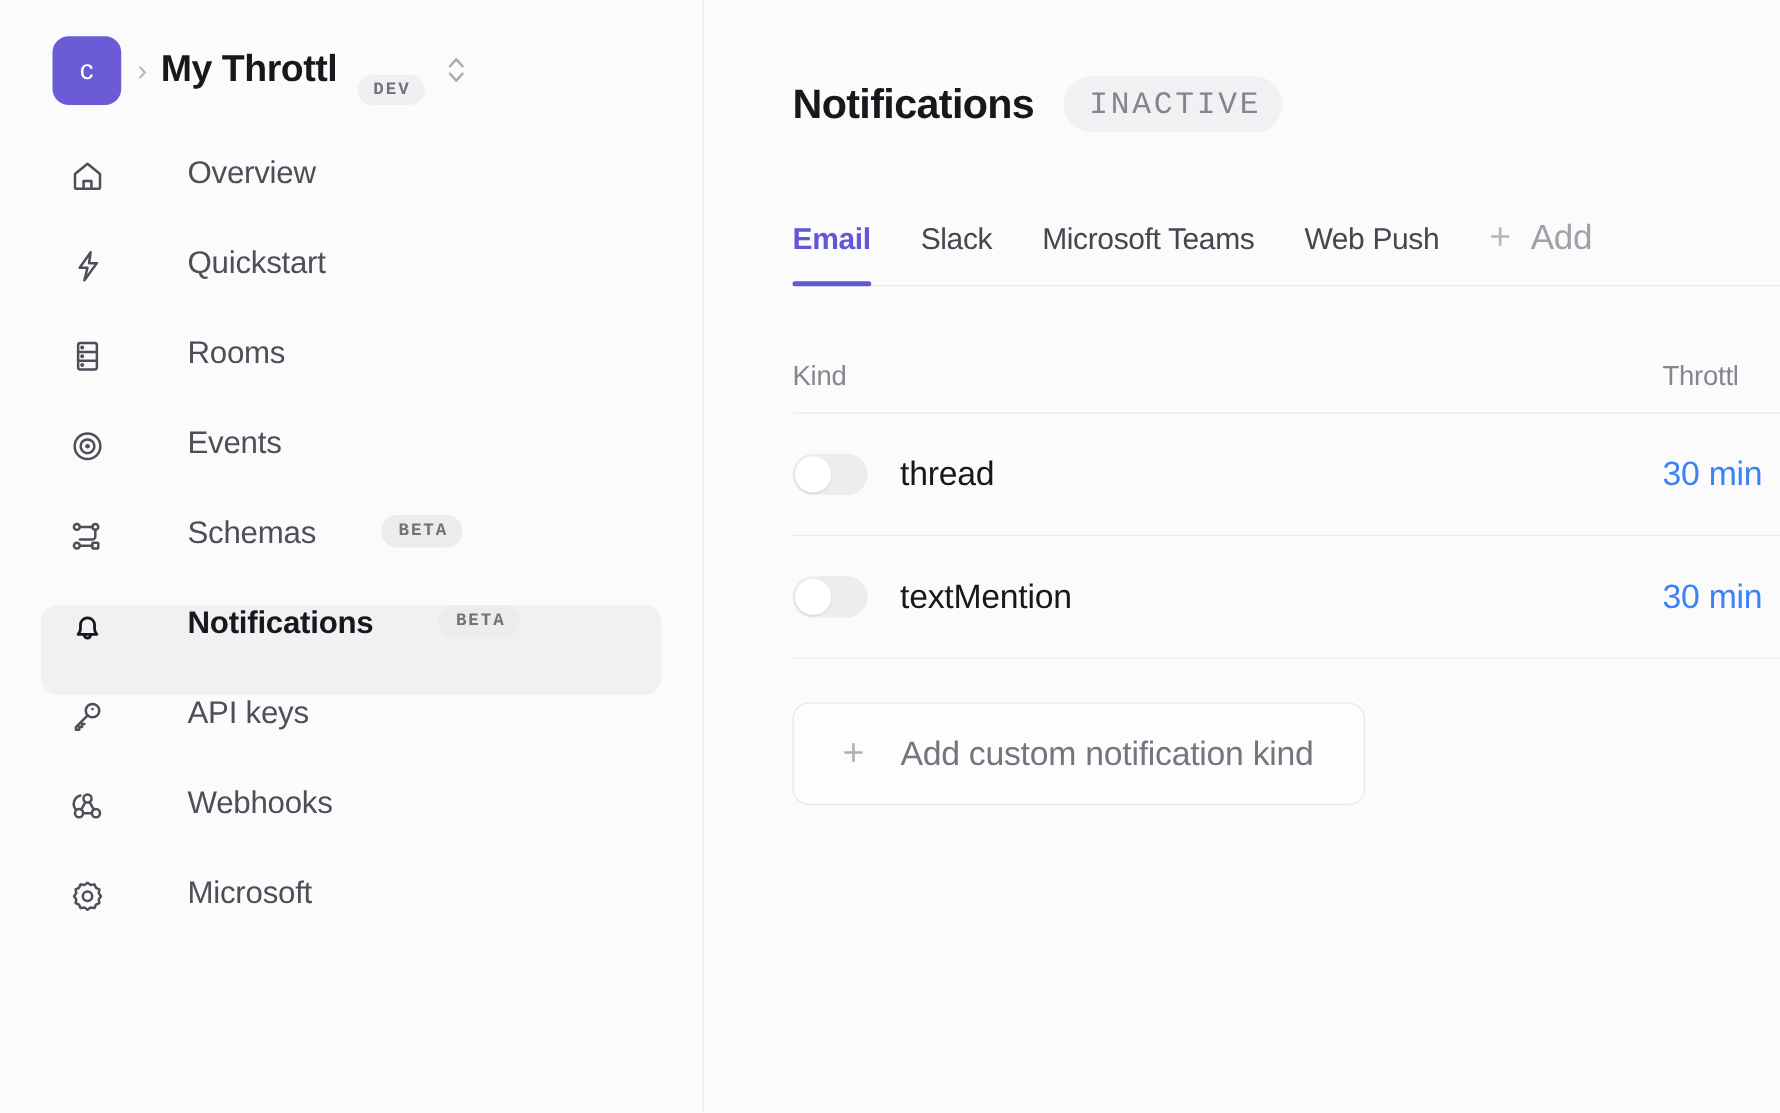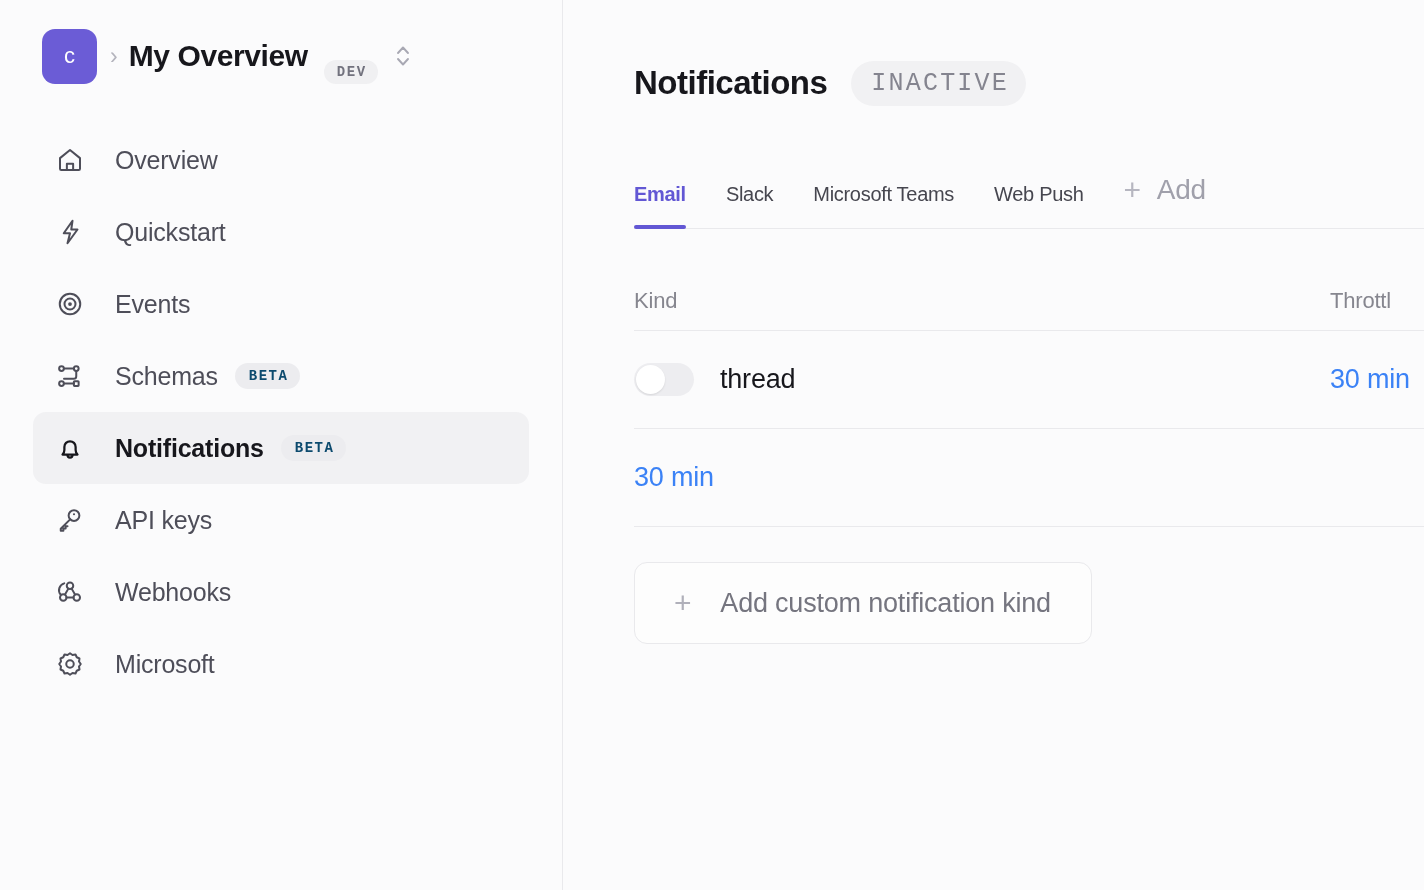--- a/index.html
+++ b/index.html
@@ -98,26 +98,27 @@
   }
 
   
   .nav {
     margin-top: 40px;
     padding: 0 33px;
   }
 
   .nav-item {
     display: flex;
-    align-items: center;
+    align-items: flex-start;
     height: 72px;
     padding: 0 20px;
     border-radius: 13px;
     color: #4e4e59;
     position: relative;
+    gap: 35px;
   }
 
   .nav-item .ico {
     width: 34px;
     height: 34px;
     display: flex;
     align-items: center;
     justify-content: center;
     flex: 0 0 auto;
     color: #4e4e59;
@@ -138,21 +139,21 @@
     color: #17171c;
     font-weight: 700;
   }
   .nav-item.active .ico { color: #17171c; }
 
   .nav-badge {
     display: inline-flex;
     align-items: center;
     justify-content: center;
     background: #ececef;
-    color: #0c4a6e;
+    color: #737373;
     border-radius: 999px;
     font-family: "Liberation Mono", monospace;
     font-size: 14px;
     font-weight: 700;
     letter-spacing: 1.5px;
     padding: 5px 12px 5px 14px;
     margin-left: 17px;
     white-space: nowrap;
   }
 
@@ -201,21 +202,21 @@
     display: flex;
     align-items: flex-end;
     margin-top: 51px;
     border-bottom: 1px solid #e9e9ec;
     width: 861px;
     height: 72px;
     white-space: nowrap;
   }
 
   .tab {
-    font-size: 20px;
+    font-size: 24px;
     color: #46464f;
     letter-spacing: -0.3px;
     padding-bottom: 22px;
     margin-right: 40px;
     position: relative;
     white-space: nowrap;
   }
 
   .tab.active {
     color: #6257d4;
@@ -335,21 +336,21 @@
 </head>
 <body>
 
 <div id="app">
 
   <aside class="sidebar">
 
     <div class="project-header">
       <div class="avatar">c</div>
       <span class="crumb-sep">›</span>
-      <span class="project-name">My Overview</span>
+      <span class="project-name">My Throttl</span>
       <span class="badge-pill">DEV</span>
       <span class="updown">
         <svg width="18" height="30" viewBox="0 0 18 30" fill="none" stroke="currentColor" stroke-width="1.9" stroke-linecap="round" stroke-linejoin="round">
           <polyline points="4,12 9,6.5 14,12"></polyline>
           <polyline points="4,18 9,23.5 14,18"></polyline>
         </svg>
       </span>
     </div>
 
     <nav class="nav">
@@ -366,20 +367,33 @@
 
       <div class="nav-item">
         <span class="ico">
           <svg width="30" height="30" viewBox="0 0 24 24" fill="none" stroke="currentColor" stroke-width="1.6" stroke-linecap="round" stroke-linejoin="round">
             <path d="M14 3 7 13h5l-2 8 8-11h-5z"></path>
           </svg>
         </span>
         <span class="lbl">Quickstart</span>
       </div>
 
+      <div class="nav-item">
+        <span class="ico">
+          <svg width="30" height="30" viewBox="0 0 24 24" fill="none" stroke="currentColor" stroke-width="1.6" stroke-linecap="round" stroke-linejoin="round">
+            <rect x="6" y="3.5" width="12" height="17" rx="1.4"></rect>
+            <line x1="6" y1="9.2" x2="18" y2="9.2"></line>
+            <line x1="6" y1="14.8" x2="18" y2="14.8"></line>
+            <circle cx="8.6" cy="6.4" r="0.5" fill="currentColor"></circle>
+            <circle cx="8.6" cy="12" r="0.5" fill="currentColor"></circle>
+            <circle cx="8.6" cy="17.6" r="0.5" fill="currentColor"></circle>
+          </svg>
+        </span>
+        <span class="lbl">Rooms</span>
+      </div>
 
       <div class="nav-item">
         <span class="ico">
           <svg width="30" height="30" viewBox="0 0 24 24" fill="none" stroke="currentColor" stroke-width="1.6">
             <circle cx="12" cy="12" r="8.2"></circle>
             <circle cx="12" cy="12" r="4.4"></circle>
             <circle cx="12" cy="12" r="1.5" fill="currentColor" stroke="none"></circle>
           </svg>
         </span>
         <span class="lbl">Events</span>
@@ -486,20 +500,26 @@
             <div class="knob"></div>
           </div>
           <span class="kind-name">thread</span>
         </div>
         <div class="col-throttle">
           <span class="throttle-val">30 min</span>
         </div>
       </div>
 
       <div class="trow body">
+        <div class="col-kind">
+          <div class="toggle">
+            <div class="knob"></div>
+          </div>
+          <span class="kind-name">textMention</span>
+        </div>
         <div class="col-throttle">
           <span class="throttle-val">30 min</span>
         </div>
       </div>
 
     </div>
 
     <div class="add-kind-btn">
       <span class="plus">+</span>
       <span>Add custom notification kind</span>

